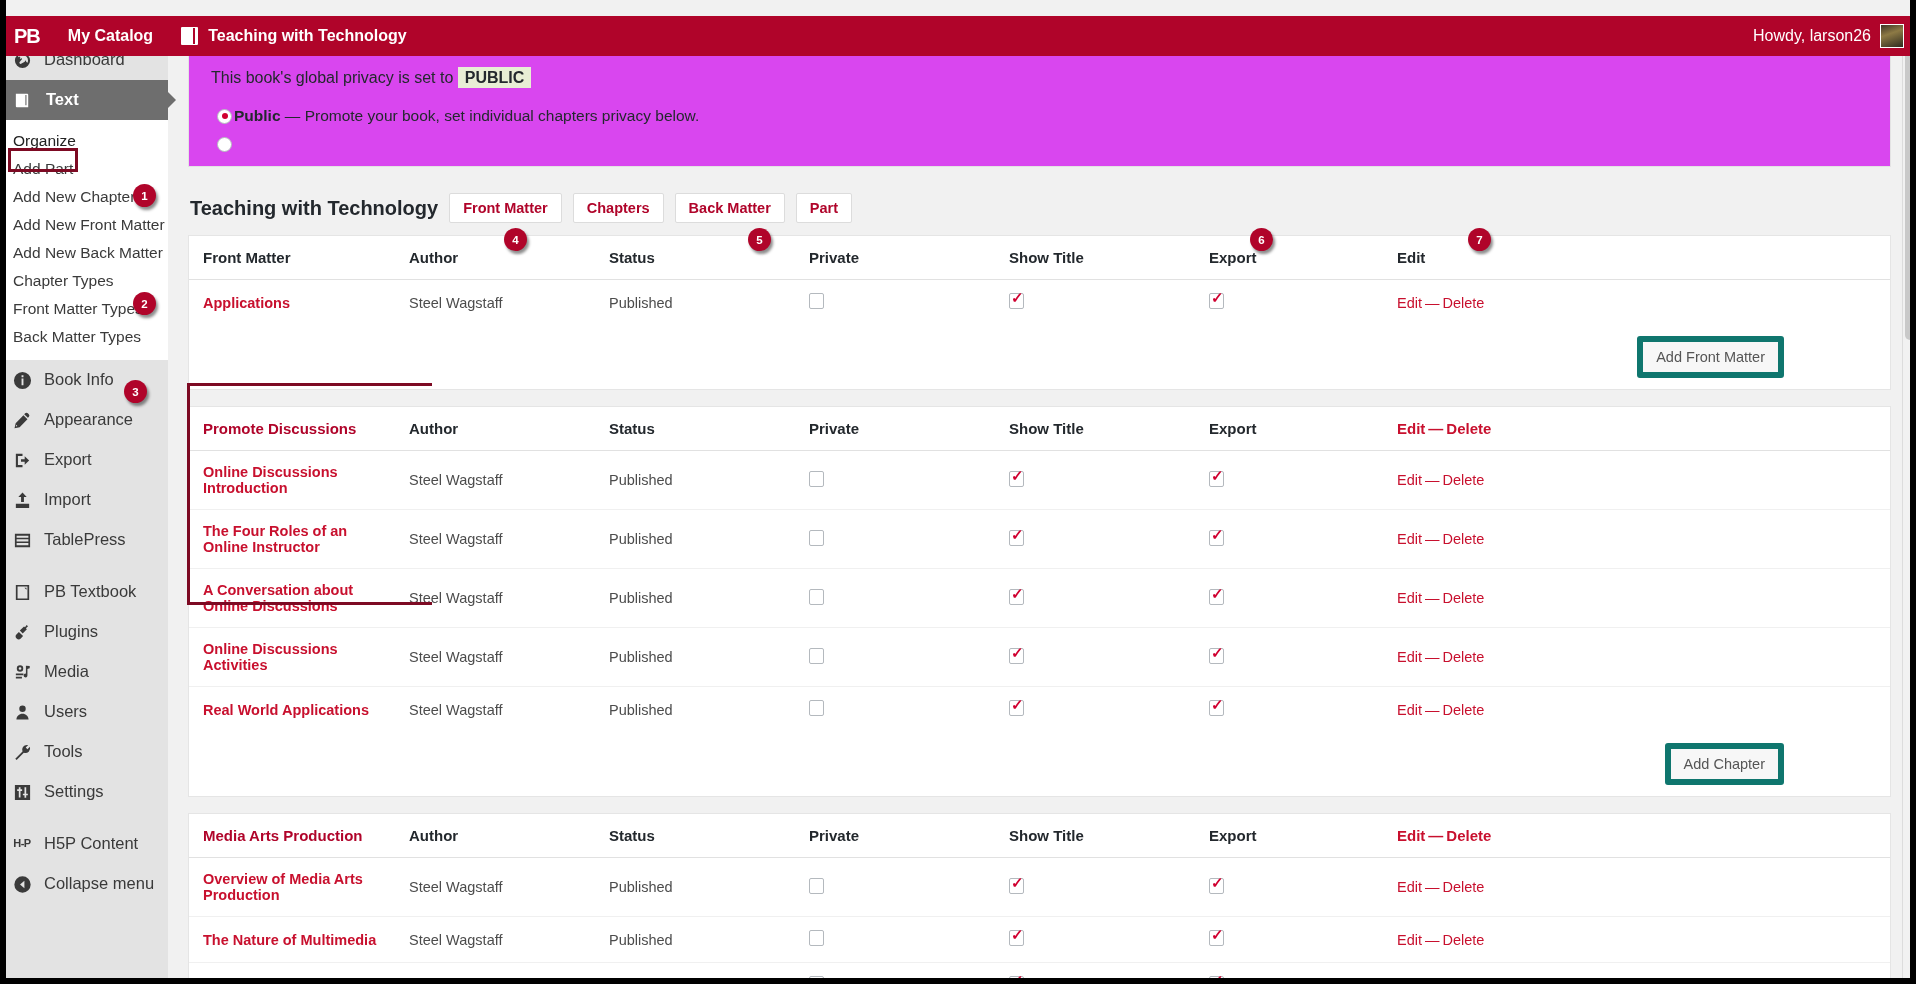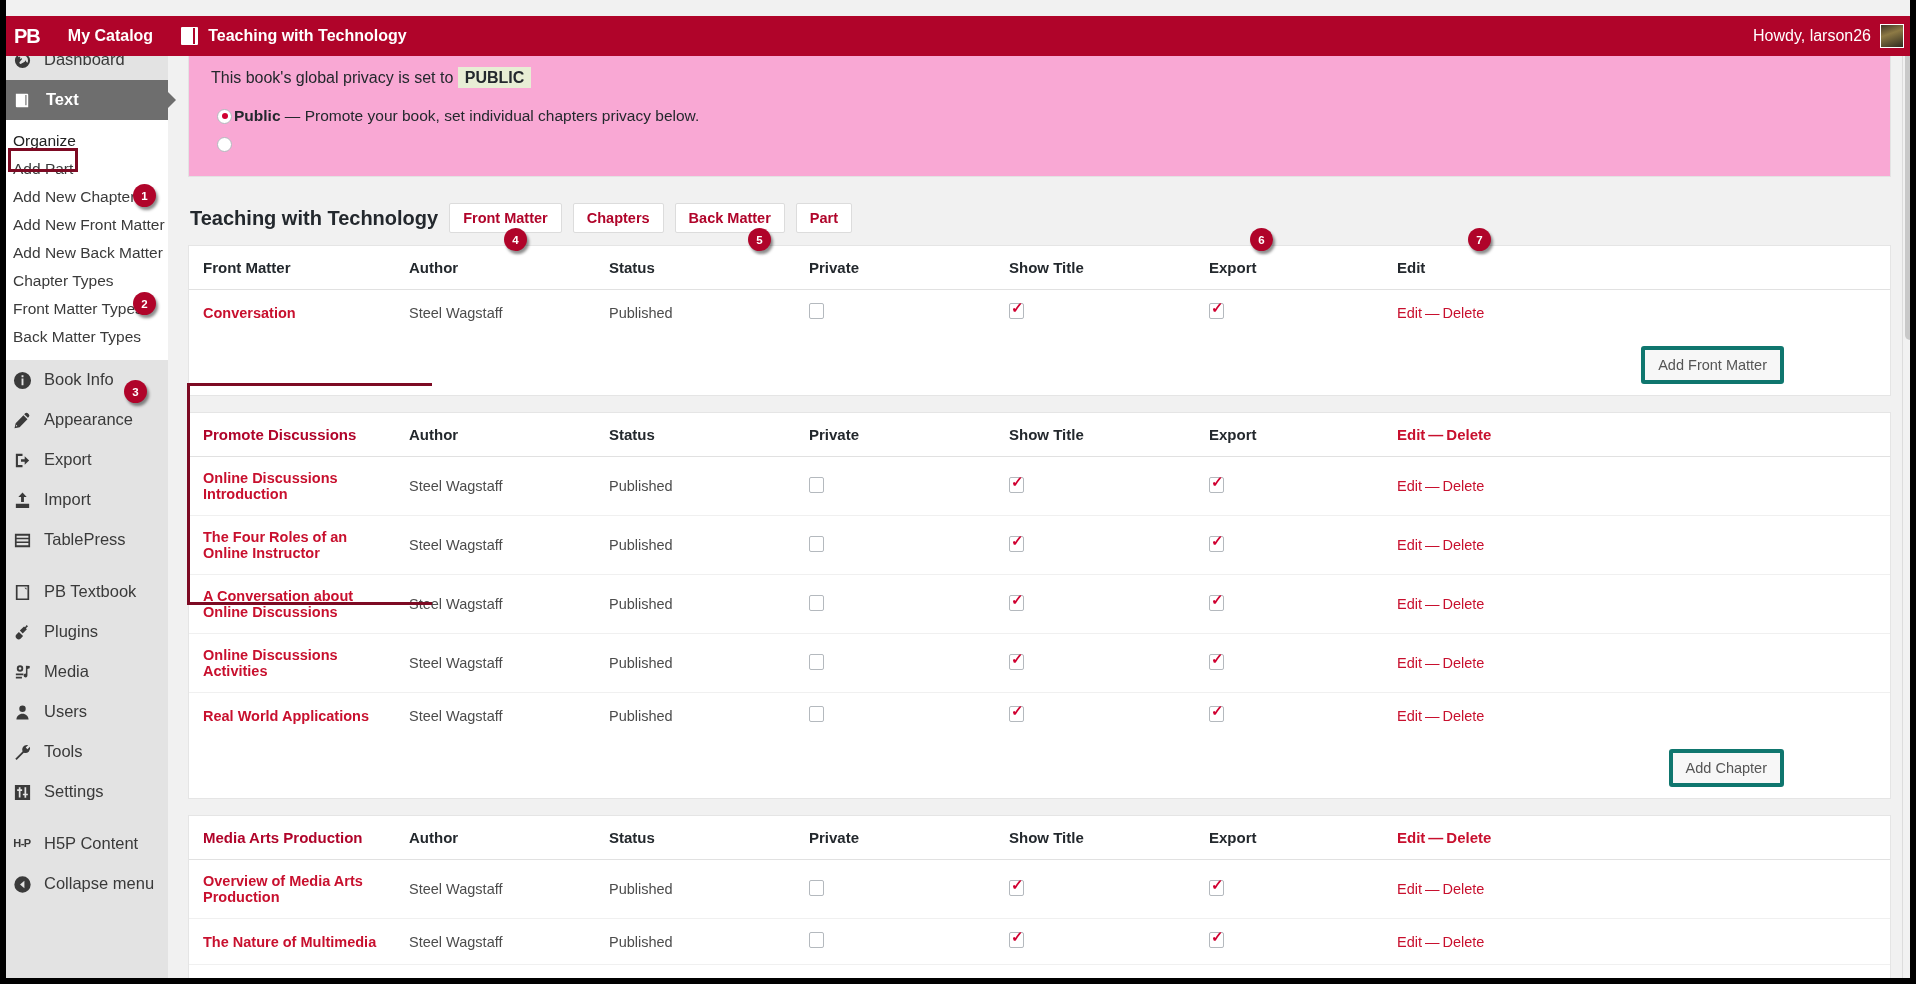--- a/index.html
+++ b/index.html
@@ -96,23 +96,23 @@
     font-size:11px; font-weight:bold; letter-spacing:-0.5px;
   }
 
   
   .content {
     position:absolute; top:40px; left:168px; right:0; bottom:0;
     background:#f1f1f1;
     overflow:hidden;
   }
   .panel {
-    background:#f9a8d4; border:1px solid #e3e3e3;
+    background:#d946ef; border:1px solid #e3e3e3;
     margin:10px 25px 0 20px;
-    padding:18px 22px 24px 22px;
+    padding:18px 22px 14px 22px;
   }
   .privacy-line { font-size:16px; color:#23282d; margin-bottom:20px; }
   .pill {
     background:#e8eed5; padding:2px 7px; font-weight:bold; color:#23282d;
   }
   .radio-row { display:flex; align-items:center; gap:2px; margin:12px 0 0 6px; font-size:15.5px; color:#23282d;}
   .radio {
     width:15px; height:15px; border-radius:50%; border:1px solid #b4b9be;
     background:#fff; flex:0 0 15px; position:relative;
   }
@@ -128,21 +128,21 @@
     margin:26px 0 0 22px;
   }
   .book-title { font-size:20px; font-weight:bold; color:#23282d; }
   .btn-outline {
     background:#fff; border:1px solid #dcdcdc;
     color:#b0042a; font-weight:bold; font-size:14.5px;
     padding:6px 13px; cursor:pointer; border-radius:2px;
     font-family:"Liberation Sans", sans-serif;
   }
   .btn-grey {
-    background:#f7f7f7; border:4px solid #0f766e;
+    background:#f7f7f7; border:6px solid #0f766e;
     color:#555; font-size:14.5px;
     padding:7px 13px; cursor:pointer; border-radius:3px;
     font-family:"Liberation Sans", sans-serif;
   }
 
   
   .tblwrap {
     background:#fff; border:1px solid #e5e5e5; border-bottom:none;
     margin:12px 25px 0 20px;
   }
@@ -409,21 +409,21 @@
                 <th class="c-auth">Author</th>
                 <th class="c-stat">Status</th>
                 <th class="c-priv">Private</th>
                 <th class="c-show">Show Title</th>
                 <th class="c-exp">Export</th>
                 <th class="c-edit editcell" style="color: rgb(35, 40, 45);">Edit</th>
               </tr>
             </thead>
             <tbody>
               <tr>
-                <td class="c-title"><a class="lnk">Conversation</a></td>
+                <td class="c-title"><a class="lnk">Applications</a></td>
                 <td class="c-auth">Steel Wagstaff</td>
                 <td class="c-stat">Published</td>
                 <td class="c-priv"><span class="cb"></span></td>
                 <td class="c-show"><span class="cb on"></span></td>
                 <td class="c-exp"><span class="cb on"></span></td>
                 <td class="c-edit editcell"><a>Edit</a><span class="dash">—</span><a>Delete</a></td>
               </tr>
             </tbody>
           </table>
         </div>

